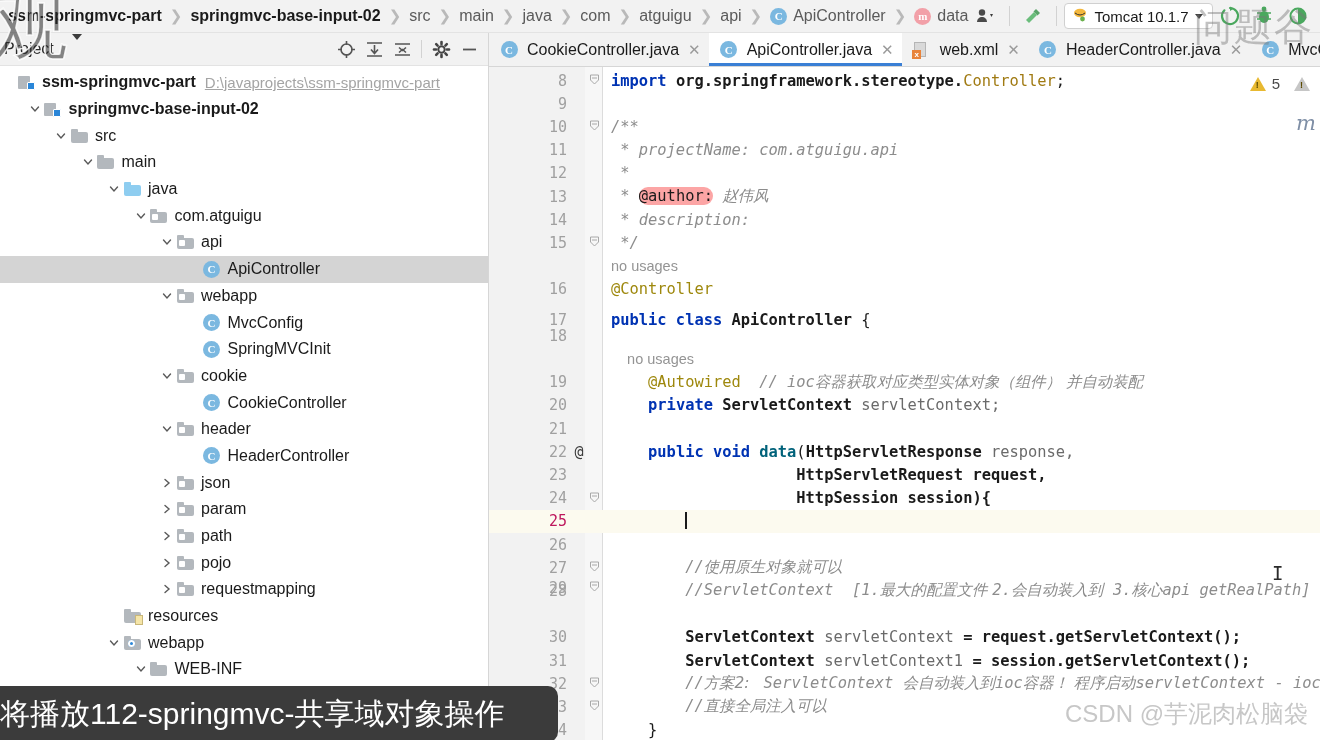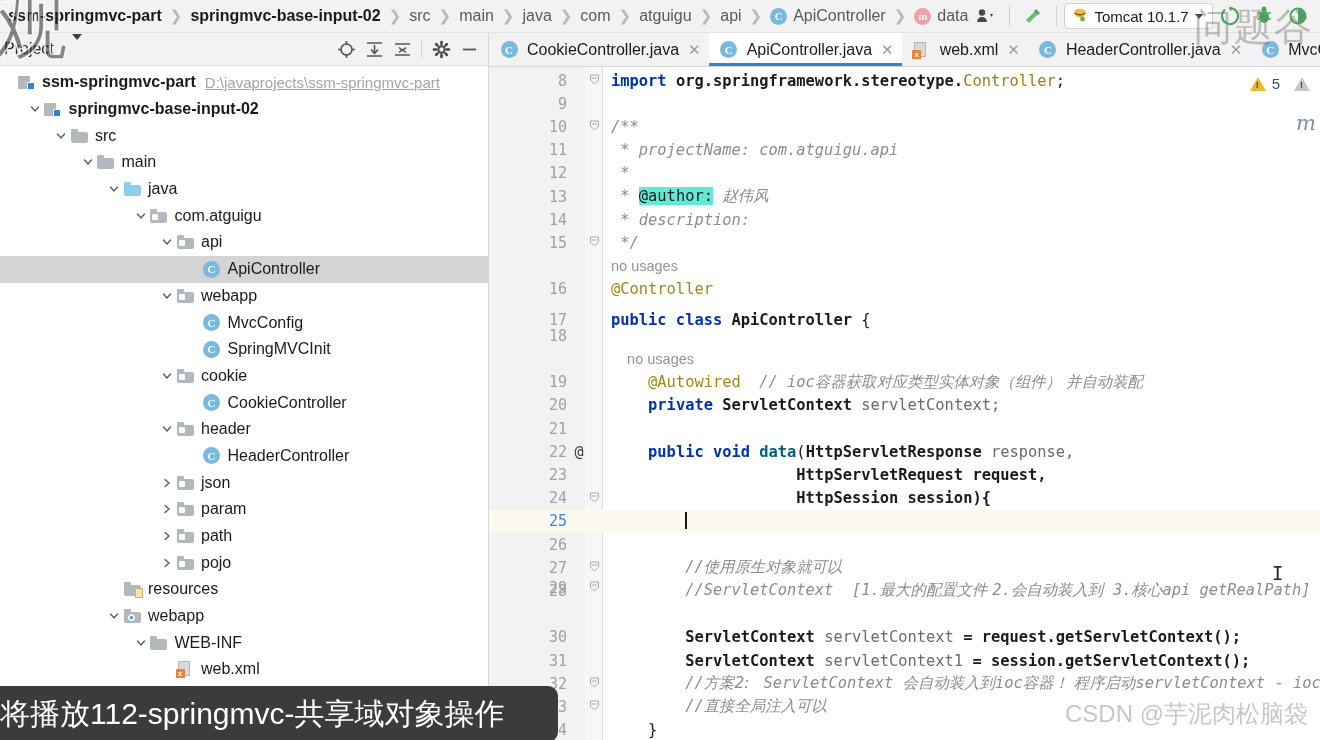--- a/index.html
+++ b/index.html
@@ -134,25 +134,25 @@
     font-family: "DejaVu Sans Mono", monospace; font-size: 15px; color: #a0a0a0;
   }
   .atmark { position: absolute; left: 82px; width: 16px; text-align: center; font-family: "DejaVu Sans Mono", monospace; font-size: 15px; color: #3c3c3c; }
   .foldmark { position: absolute; left: 97px; width: 16px; text-align: center; font-size: 13px; color: #9a9a9a; line-height: 1; }
   .ctext {
     position: absolute; left: 122px; right: 0;
     font-family: "DejaVu Sans Mono", monospace; font-size: 15.4px; color: #1a1a1a;
     white-space: pre;
   }
   .crow.hl { background: #fcfaef; }
-  .crow.hlnum .lnum { color: #3b82f6; padding-left: 20px; }
+  .crow.hlnum .lnum { color: #be185d; padding-left: 20px; }
 
   .kw { color: #0033b3; font-weight: bold; }
   .anno { color: #9e880d; }
-  .anno-hl { background: #5eead4; }
+  .anno-hl { background: #fca5a5; border-radius: 9px; }
   .cls { color: #1a1a1a; font-weight: bold; }
   .fn { color: #00627a; font-weight: bold; }
   .param { color: #6a6a6a; }
   .cmt { color: #8c8c8c; font-style: italic; }
   .cmtcn { color: #8c8c8c; font-style: italic; font-family: "DejaVu Sans", sans-serif; }
   .usg { color: #949494; font-family: "Liberation Sans", sans-serif; font-size: 14.5px; font-style: normal; }
   .typ { color: #1a1a1a; font-weight: bold; }
   .ctrl { color: #a07a12; }
 
   .caretbar {
@@ -592,20 +592,35 @@
           </span>
           <span class="ticon">
             <span class="fold pkg">
               <span class="tab"></span>
               <span class="body"></span>
             </span>
           </span>
           <span class="tlabel">pojo</span>
         </div>
         <div class="tnode">
+          <span style="width: 159px; flex: 0 0 159px;"></span>
+          <span class="arrow">
+            <svg width="12" height="12" viewBox="0 0 12 12">
+              <path d="M4 2.5 L8 6 L4 9.5" stroke="#5a5a5a" stroke-width="1.4" fill="none" stroke-linecap="round"></path>
+            </svg>
+          </span>
+          <span class="ticon">
+            <span class="fold pkg">
+              <span class="tab"></span>
+              <span class="body"></span>
+            </span>
+          </span>
+          <span class="tlabel">requestmapping</span>
+        </div>
+        <div class="tnode">
           <span style="width: 106px; flex: 0 0 106px;"></span>
           <span class="arrow empty"></span>
           <span class="ticon">
             <span class="fold gray">
               <span class="tab"></span>
               <span class="body"></span>
               <span class="mini"></span>
             </span>
           </span>
           <span class="tlabel">resources</span>

